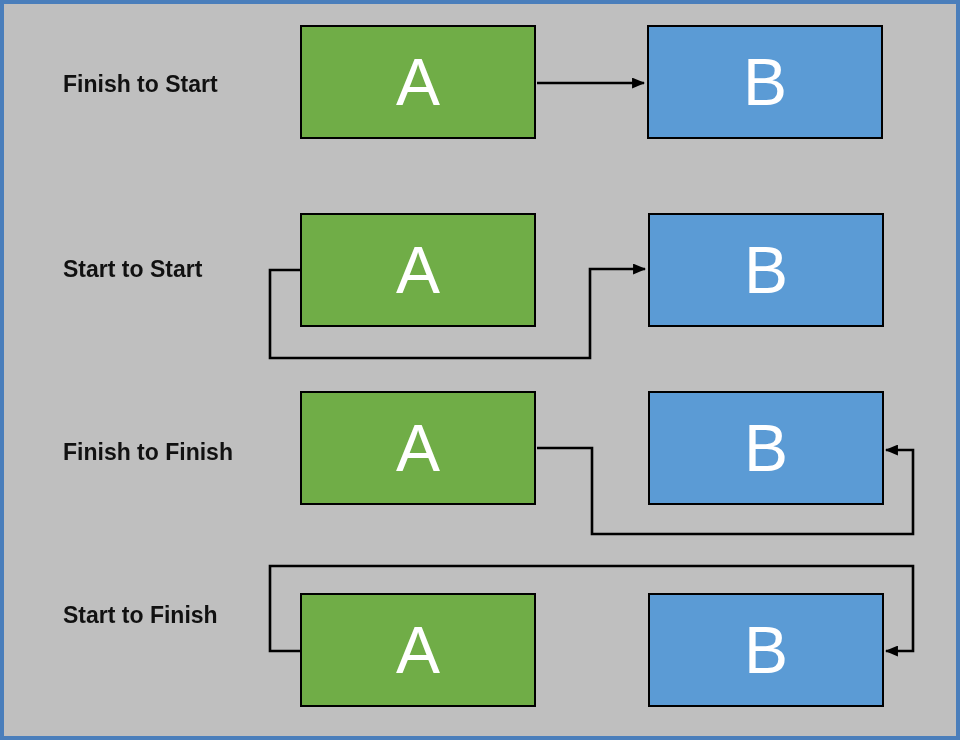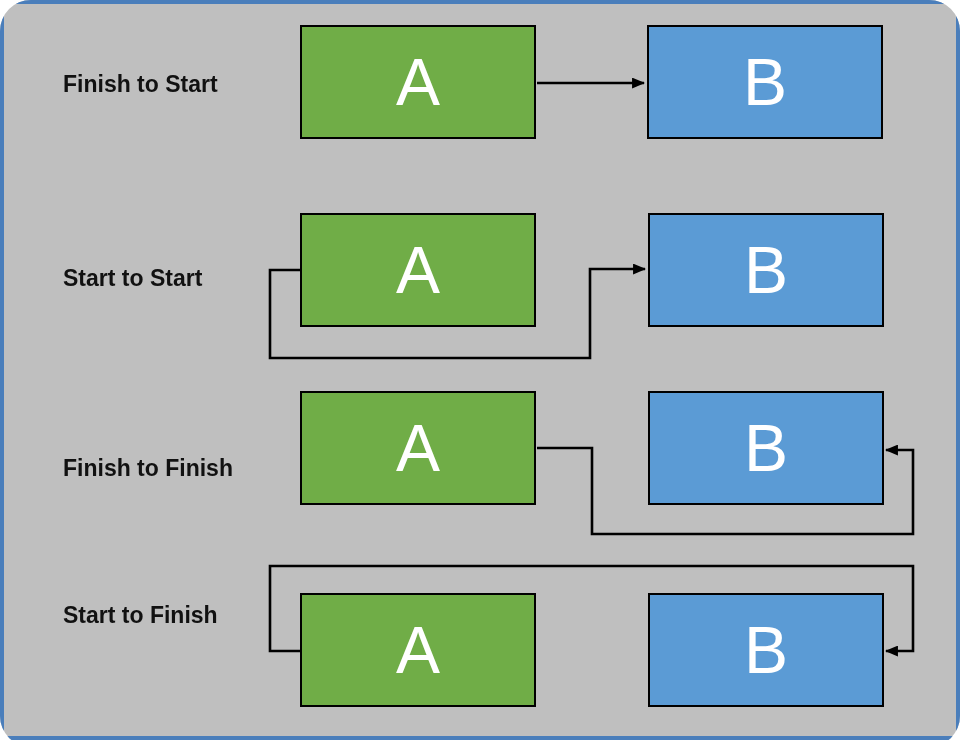--- a/index.html
+++ b/index.html
@@ -6,21 +6,20 @@
   html, body {
     background: #ffffff;
     font-family: "Liberation Sans", sans-serif;
   }
   .stage {
     position: relative;
     width: 960px;
     height: 747px;
     background: #ffffff;
     overflow: hidden;
-    border-radius: 31px;
   }
   .slide {
     position: absolute;
     left: 0; top: 0;
     width: 960px;
     height: 740px;
     background: var(--background, #BFBFBF);
     border: 4px solid var(--slide-border, #4A7EBB);
   }
   .connectors {
@@ -98,31 +97,31 @@
     <div class="row-label" style="top:84px">Finish to Start</div>
     <div class="task-box task-a col-a">
       <span>A</span>
     </div>
     <div class="task-box task-b col-b">
       <span>B</span>
     </div>
   </div>
 
   <div class="row r2">
-    <div class="row-label" style="top:278px">Start to Start</div>
+    <div class="row-label" style="top:269px">Start to Start</div>
     <div class="task-box task-a col-a">
       <span>A</span>
     </div>
     <div class="task-box task-b" style="left:648px">
       <span>B</span>
     </div>
   </div>
 
   <div class="row r3">
-    <div class="row-label" style="top:468px">Finish to Finish</div>
+    <div class="row-label" style="top:452px">Finish to Finish</div>
     <div class="task-box task-a col-a">
       <span>A</span>
     </div>
     <div class="task-box task-b" style="left:648px">
       <span>B</span>
     </div>
   </div>
 
   <div class="row r4">
     <div class="row-label" style="top:615px">Start to Finish</div>

